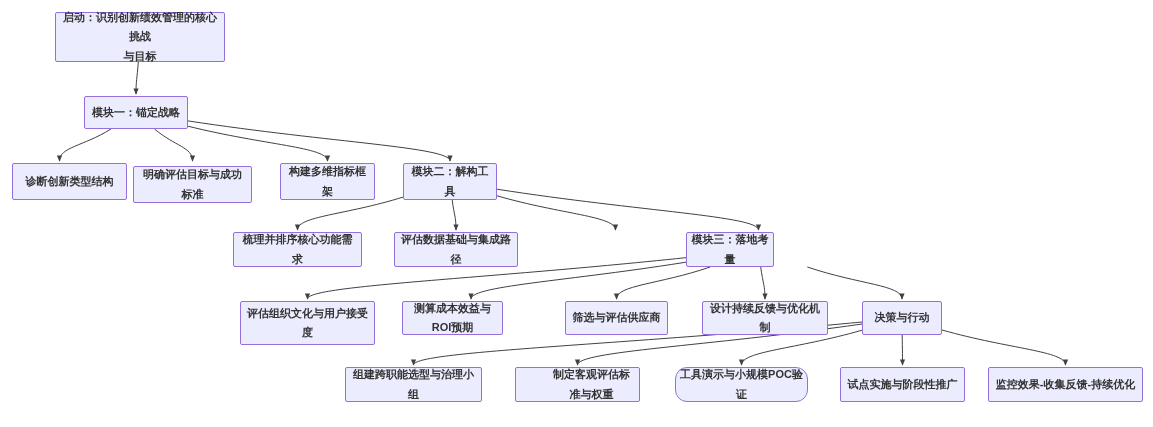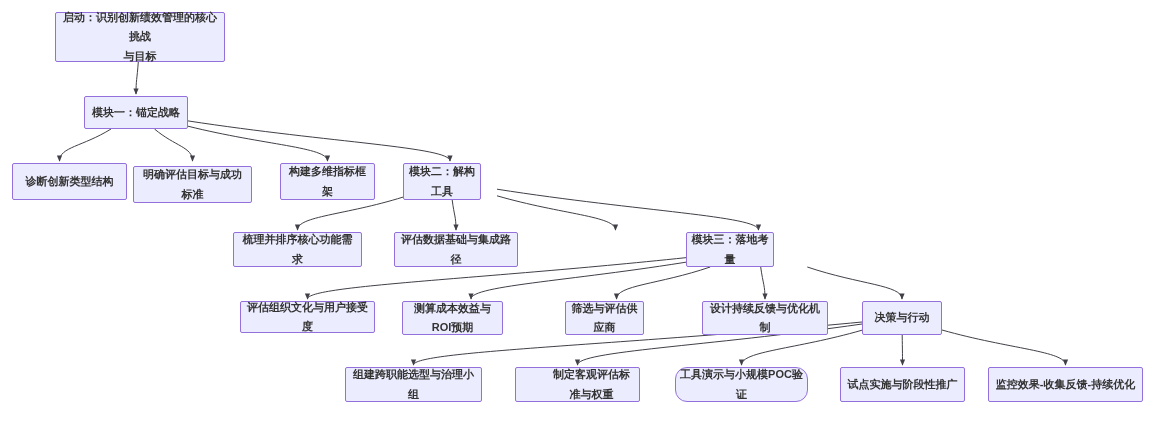--- a/index.html
+++ b/index.html
@@ -83,39 +83,39 @@
     </div>
     <div class="node" style="left: 12px; top: 163px; width: 115px; height: 37px;">
       <div>诊断创新类型结构</div>
     </div>
     <div class="node" style="left: 133px; top: 166px; width: 119px; height: 37px;">
       <div>明确评估目标与成功标准</div>
     </div>
     <div class="node" style="left: 280px; top: 163px; width: 95px; height: 37px;">
       <div>构建多维指标框架</div>
     </div>
-    <div class="node" style="left: 403px; top: 163px; width: 78px; height: 37px;">
+    <div class="node" style="left: 403px; top: 163px; width: 94px; height: 37px;">
       <div>模块二：解构工具</div>
     </div>
     <div class="node" style="left: 233px; top: 232px; width: 129px; height: 35px;">
       <div>梳理并排序核心功能需求</div>
     </div>
     <div class="node" style="left: 394px; top: 232px; width: 124px; height: 35px;">
       <div>评估数据基础与集成路径</div>
     </div>
     <div class="node" style="left: 686px; top: 232px; width: 88px; height: 35px;">
       <div>模块三：落地考量</div>
     </div>
-    <div class="node" style="left: 240px; top: 301px; width: 135px; height: 32px;">
+    <div class="node" style="left: 240px; top: 301px; width: 135px; height: 44px;">
       <div>评估组织文化与用户接受度</div>
     </div>
     <div class="node" style="left: 402px; top: 301px; width: 101px; height: 34px;">
       <div>测算成本效益与ROI预期</div>
     </div>
-    <div class="node" style="left: 565px; top: 301px; width: 79px; height: 34px;">
+    <div class="node" style="left: 565px; top: 301px; width: 103px; height: 34px;">
       <div>筛选与评估供应商</div>
     </div>
     <div class="node" style="left: 702px; top: 301px; width: 126px; height: 34px;">
       <div>设计持续反馈与优化机制</div>
     </div>
     <div class="node" style="left: 862px; top: 301px; width: 80px; height: 34px;">
       <div>决策与行动</div>
     </div>
     <div class="node" style="left: 345px; top: 367px; width: 137px; height: 35px;">
       <div>组建跨职能选型与治理小组</div>

